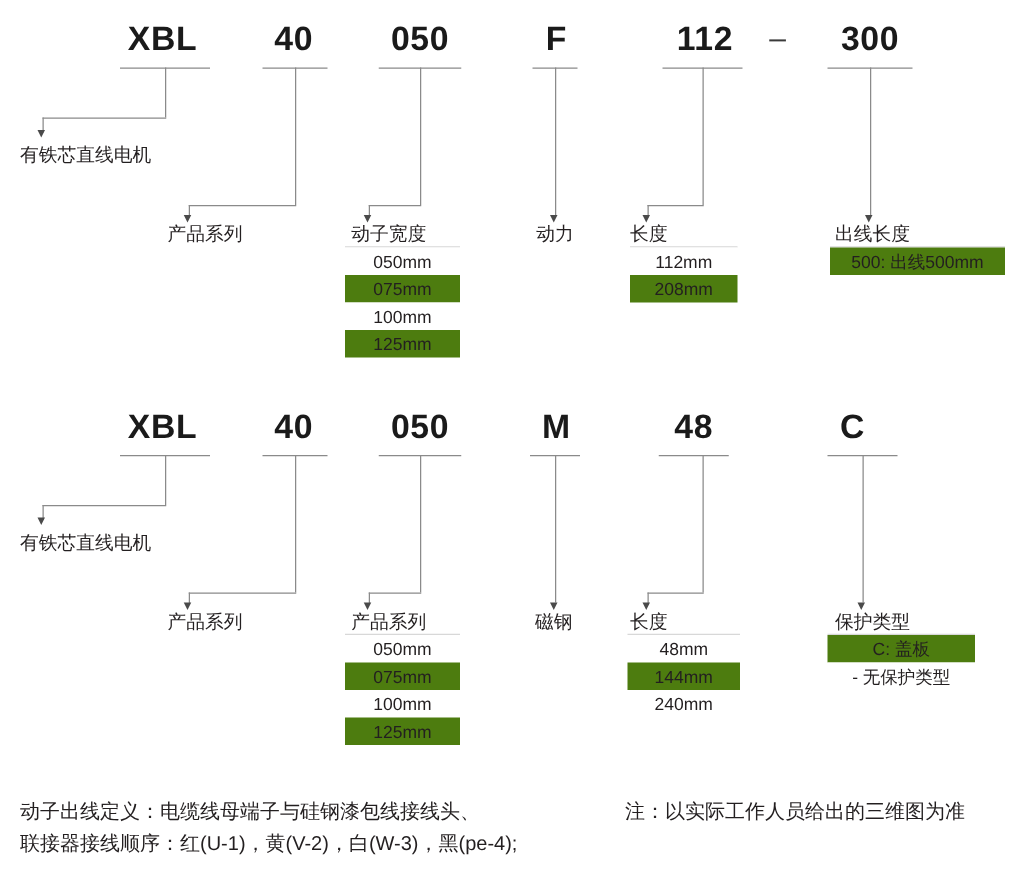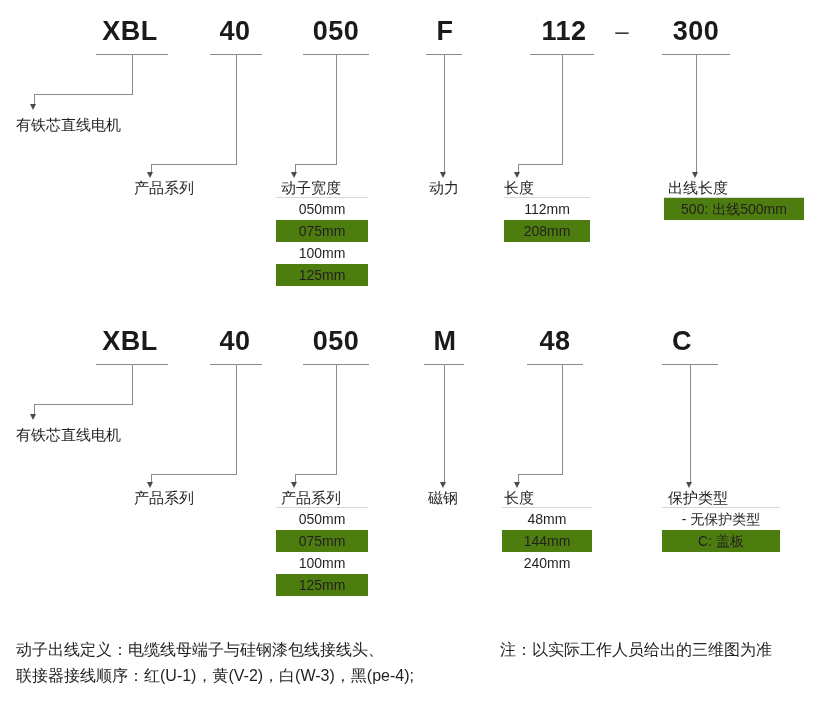--- a/index.html
+++ b/index.html
@@ -231,20 +231,20 @@
     <div class="option-item shaded">125mm</div>
   </div>
 
   <div class="option-stack" style="left:502px; top:197px; width:90px; height:95px;">
     <div class="option-item">48mm</div>
     <div class="option-item shaded">144mm</div>
     <div class="option-item">240mm</div>
   </div>
 
   <div class="option-stack" style="left:662px; top:197px; width:118px; height:95px;">
+    <div class="option-item shaded">C: 盖板</div>
     <div class="option-item">- 无保护类型</div>
-    <div class="option-item shaded">C: 盖板</div>
   </div>
 </div>
 
 <div class="footnote" style="left:16px;  top:637px;">动子出线定义：电缆线母端子与硅钢漆包线接线头、</div>
 <div class="footnote" style="left:16px;  top:663px;">联接器接线顺序：红(U-1)，黄(V-2)，白(W-3)，黑(pe-4);</div>
 <div class="footnote" style="left:500px; top:637px;">注：以实际工作人员给出的三维图为准</div>
 
 </body></html>

